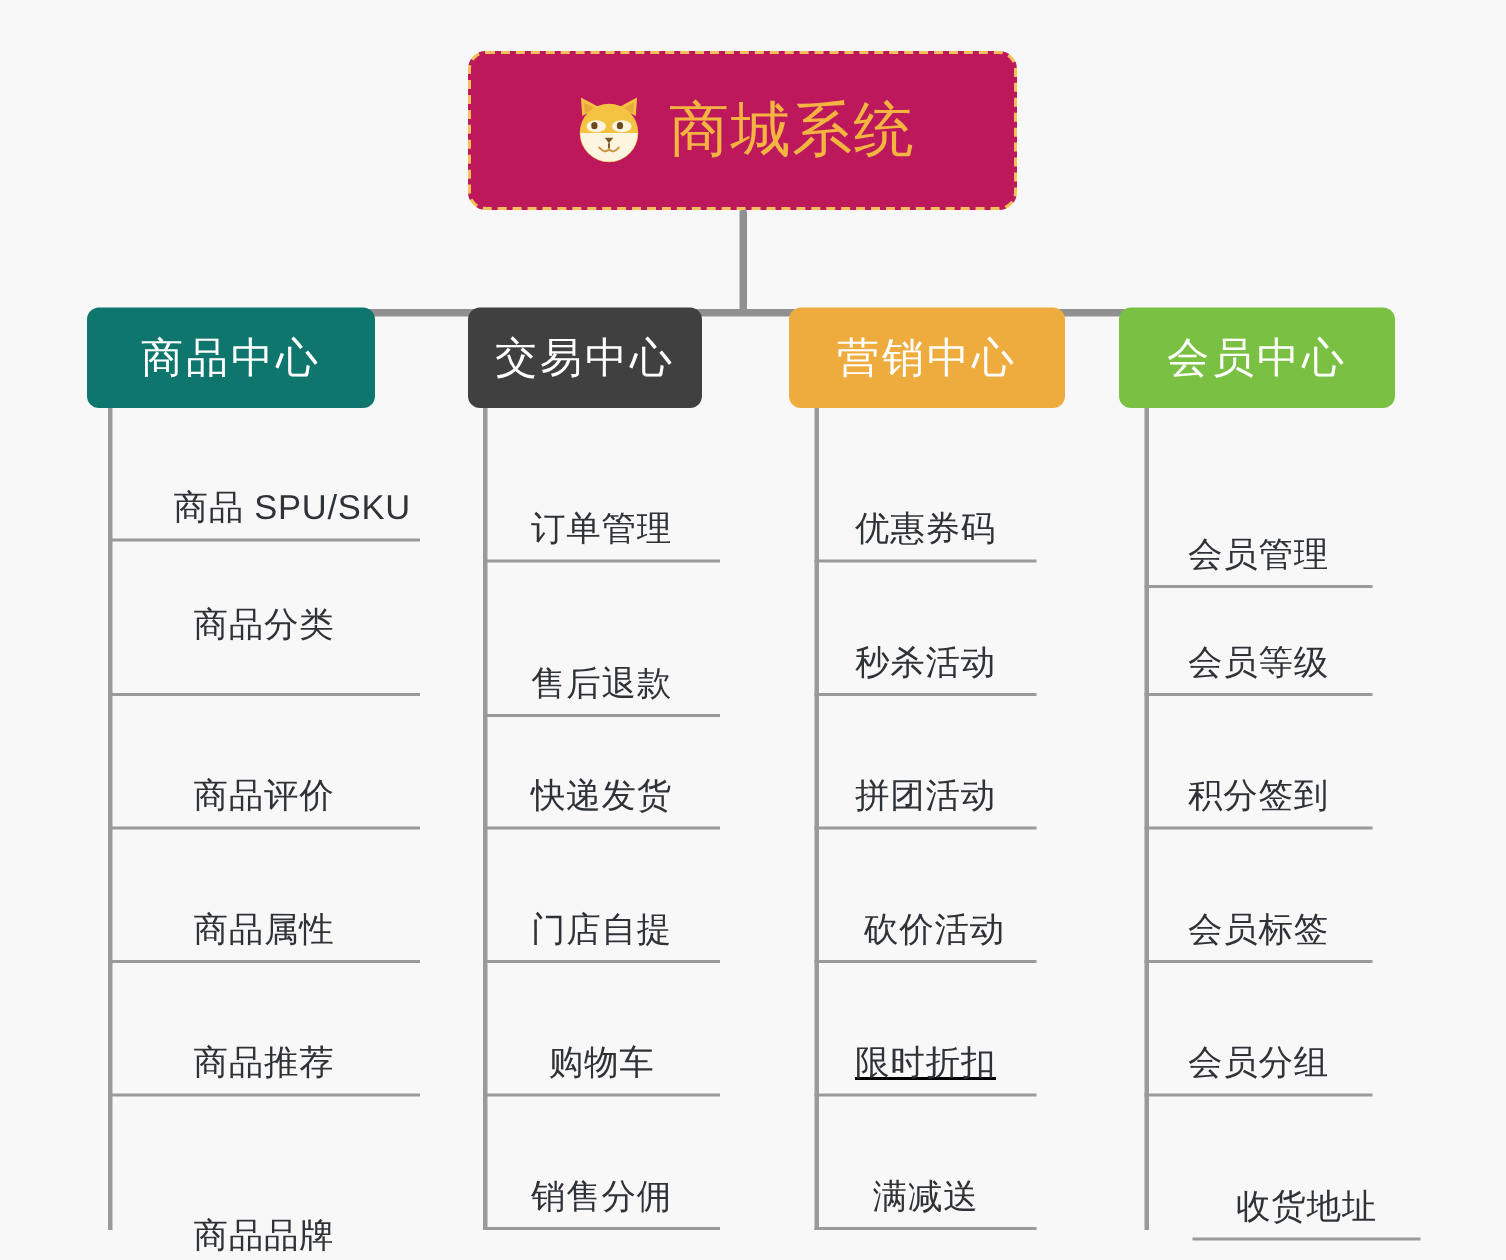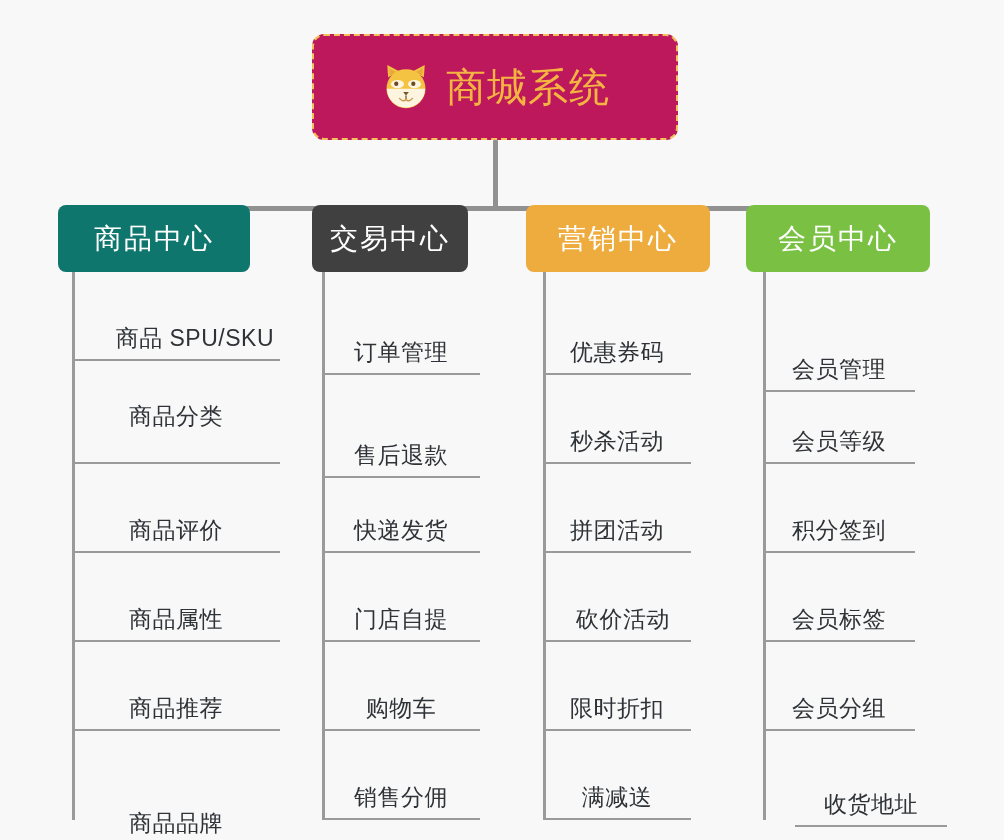--- a/index.html
+++ b/index.html
@@ -210,21 +210,21 @@
         </div>
         <div class="leaf-item" style="top: 103px; width: 148px;">
           <span class="leaf-label">秒杀活动</span>
         </div>
         <div class="leaf-item" style="top: 192px; width: 148px;">
           <span class="leaf-label">拼团活动</span>
         </div>
         <div class="leaf-item" style="top: 281px; width: 148px; padding-left: 12px;">
           <span class="leaf-label">砍价活动</span>
         </div>
-        <div class="leaf-item" style="top: 370px; width: 148px;">
+        <div class="leaf-item" style="top: 370px; width: 148px; text-decoration: underline;">
           <span class="leaf-label">限时折扣</span>
         </div>
         <div class="leaf-item" style="top: 459px; width: 148px;">
           <span class="leaf-label">满减送</span>
         </div>
       </div>
       <div class="cat-box" style="left: 746px; width: 184px; background: rgb(122, 193, 67);">
         <span>会员中心</span>
       </div>
       <div class="leaf-col" style="left: 763px; width: 152px; height: 548px;">

